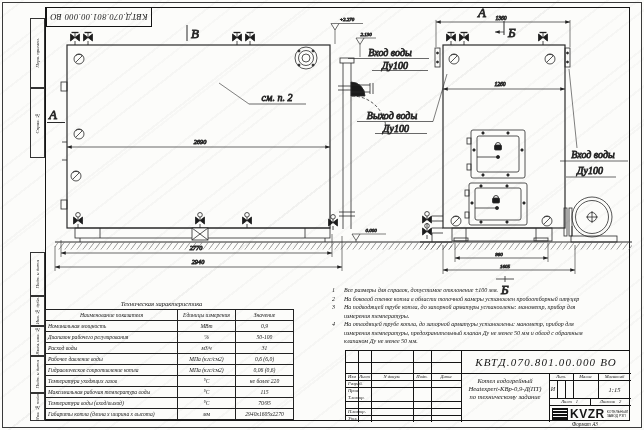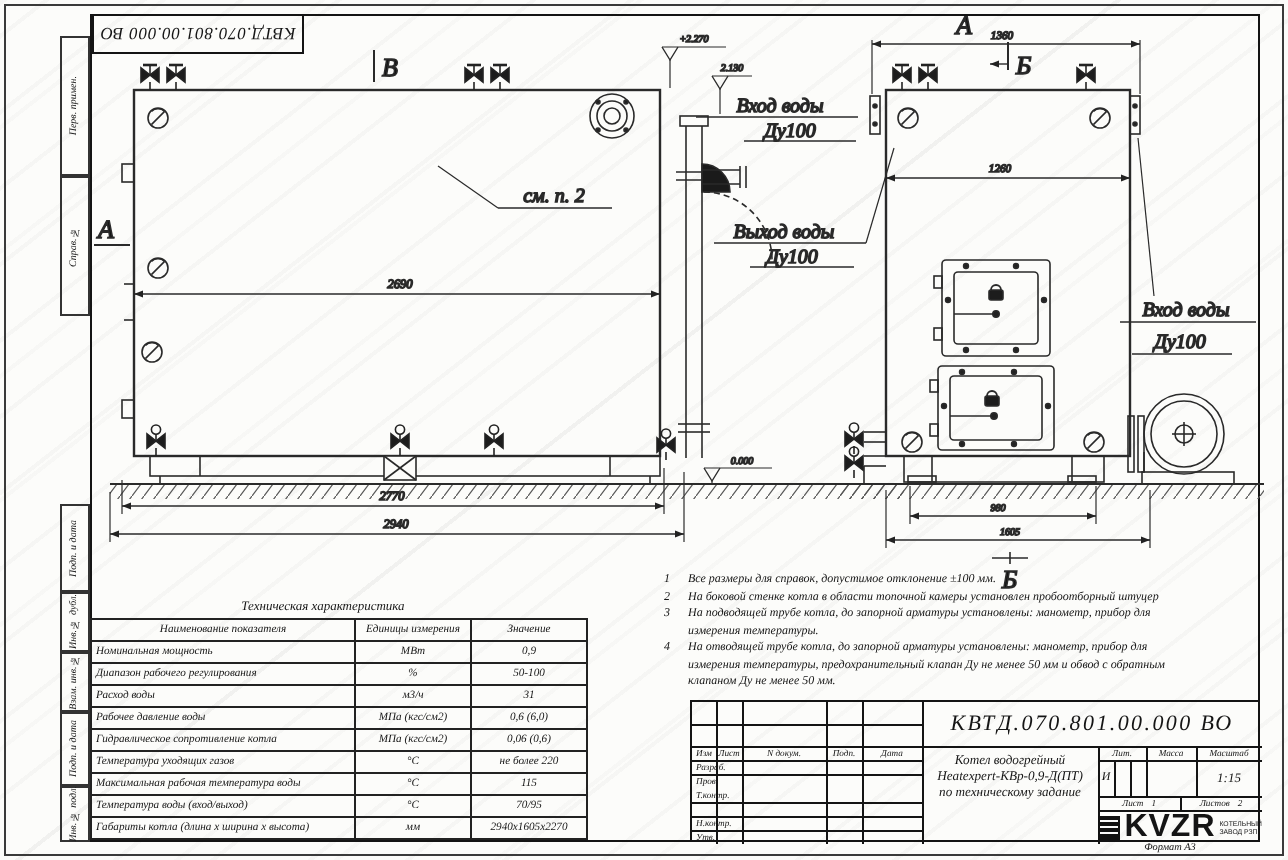--- a/index.html
+++ b/index.html
@@ -32,21 +32,21 @@
   .tech th{text-align:center;}
   .tblock{position:absolute;left:345px;top:350px;width:285px;height:71px;border:1.4px solid #141414;box-sizing:border-box;font-style:italic;}
   .tb-h{position:absolute;height:1px;background:#141414;}
   .tb-v{position:absolute;width:1px;background:#141414;}
   .tb-cell{position:absolute;display:flex;align-items:center;justify-content:center;font-size:4.6px;white-space:nowrap;overflow:hidden;}
   .tb-left{justify-content:flex-start;padding-left:2px;box-sizing:border-box;}
   .doc-num{font-size:11px;letter-spacing:1.2px;}
   .prod-name{flex-direction:column;font-size:6.6px;line-height:8px;}
   .logo-cell{gap:2px;}
   .logo-mark{width:14px;height:10px;background:repeating-linear-gradient(0deg,#111 0 2px,#f8f8f8 2px 3px);border:1px solid #111;}
-  .logo-txt{font-family:"Liberation Sans",sans-serif;font-weight:bold;font-style:normal;font-size:16px;letter-spacing:.5px;}
+  .logo-txt{font-family:"Liberation Sans",sans-serif;font-weight:bold;font-style:normal;font-size:12px;letter-spacing:.5px;}
   .logo-sub{display:flex;flex-direction:column;font-size:3.4px;line-height:4px;font-style:normal;font-family:"Liberation Sans",sans-serif;}
   .format-label{position:absolute;left:540px;top:421px;width:90px;text-align:center;font-size:5.2px;font-style:italic;}
 </style>
 </head>
 <body>
 
 <div class="sheet">
   <div class="outer-border"></div>
   <div class="inner-frame"></div>
 

